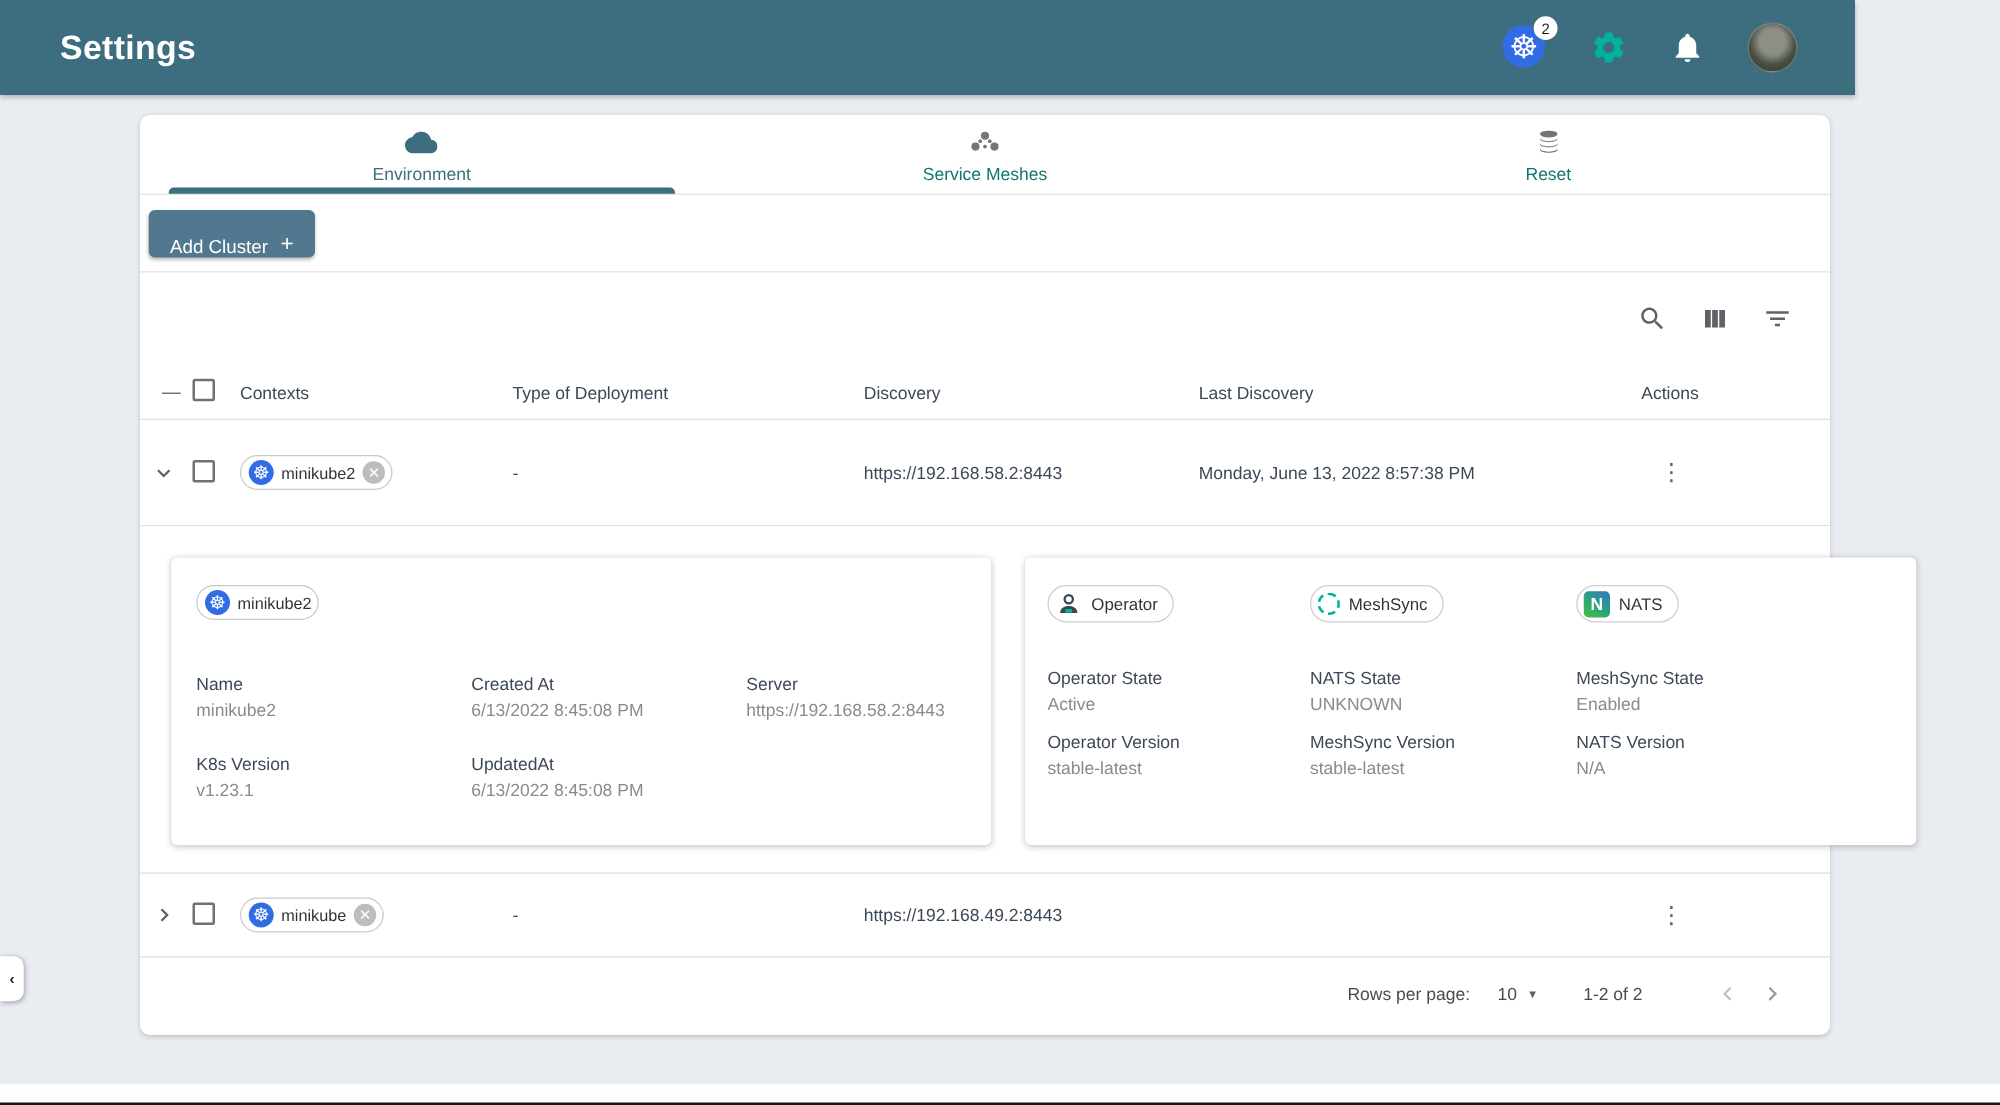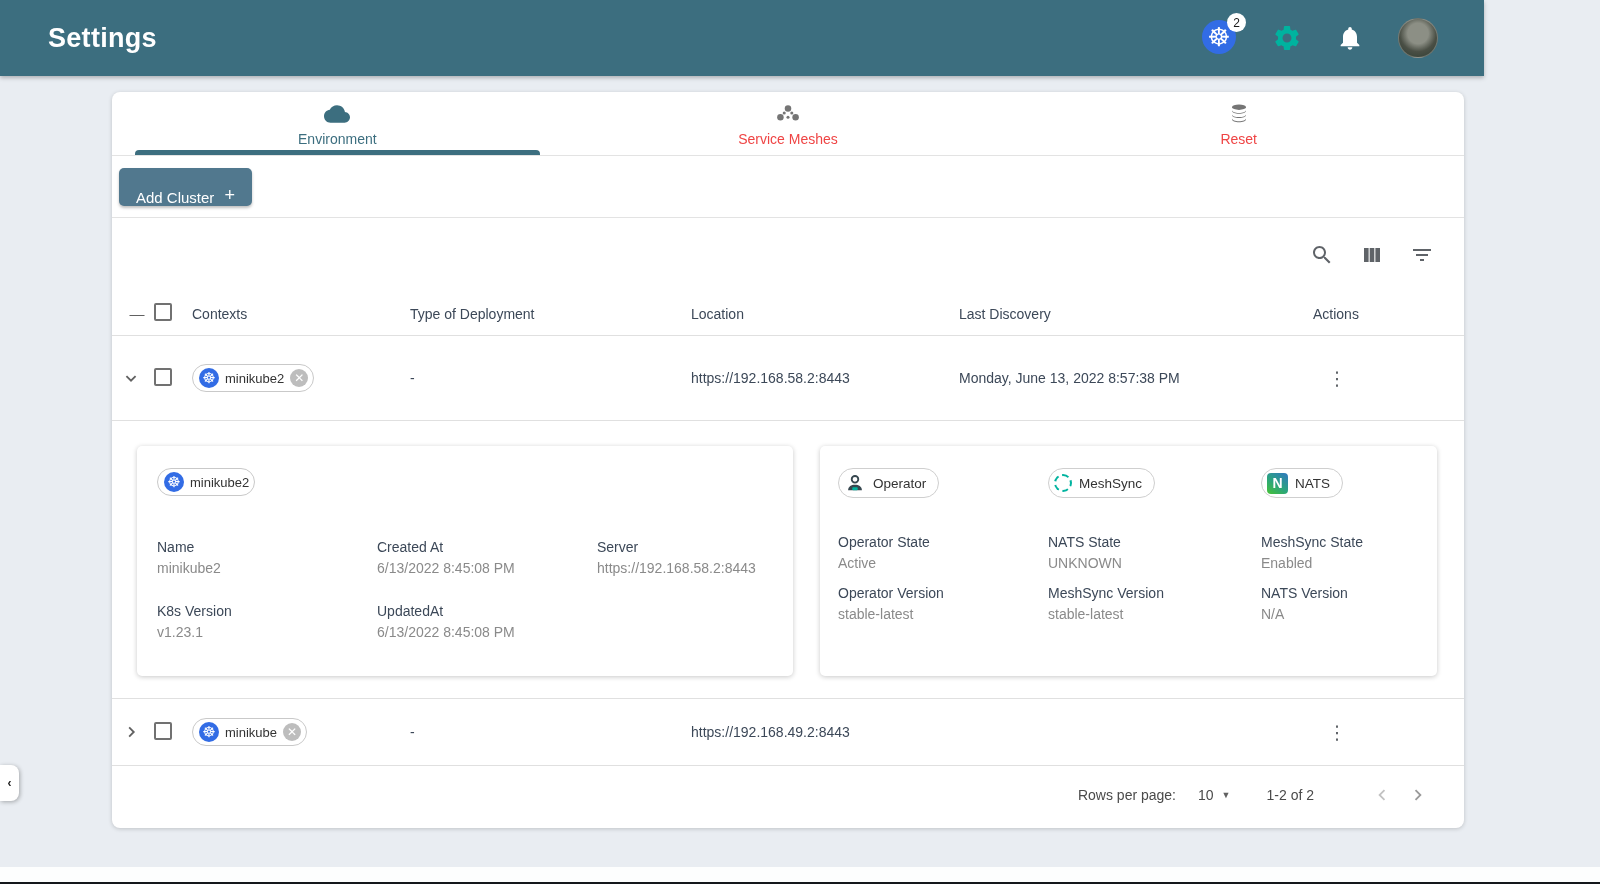--- a/index.html
+++ b/index.html
@@ -14,21 +14,21 @@
   .k8s-badge { position:absolute; top:-7px; right:-8px; width:19px; height:19px; border-radius:50%; background:#fff; color:#1a1a1a; font-size:12px; display:flex; align-items:center; justify-content:center; }
   .gear-svg { width:30px; height:30px; }
   .bell-svg { width:28px; height:28px; }
   .avatar { width:40px; height:40px; border-radius:50%; background:radial-gradient(circle at 50% 38%, #8c8f85 0 34%, #4a4f45 60%, #2c3b30 100%); border:1px solid rgba(255,255,255,.25); }
 
   
   .card { position:absolute; left:112px; top:92px; width:1352px; height:736px; background:#fff; border-radius:8px; box-shadow:0 1px 4px rgba(0,0,0,.18); }
 
   
   .tabs { display:flex; height:64px; border-bottom:1px solid #e3e3e3; }
-  .tab { flex:1; position:relative; display:flex; flex-direction:column; align-items:center; justify-content:center; gap:4px; color:#ef4444; font-size:14px; cursor:pointer; }
+  .tab { flex:1; position:relative; display:flex; flex-direction:column; align-items:center; justify-content:center; gap:4px; color:#0f766e; font-size:14px; cursor:pointer; }
   .tab .tab-icon { width:26px; height:26px; display:flex; align-items:center; justify-content:center; }
   .tab.active { color:#3c6e7f; }
   .tab.active .underline { position:absolute; bottom:0; left:5%; width:90%; height:5px; background:#3c6e7f; border-radius:4px 4px 0 0; }
 
   
   .addrow { height:62px; border-bottom:1px solid #e3e3e3; display:flex; align-items:center; padding-left:7px; }
   .add-btn { background:#51788e; color:#fff; border:none; border-radius:5px; height:38px; padding:0 17px; font-size:15px; font-family:inherit; display:flex; align-items:flex-end; gap:10px; cursor:pointer; box-shadow:0 2px 3px rgba(0,0,0,.25); }
   .add-btn .plus { font-size:18px; }
 
   
@@ -45,21 +45,21 @@
   .chev { width:22px; height:22px; color:#616161; cursor:pointer; }
   .chip { display:inline-flex; align-items:center; gap:6px; background:#fff; border:1px solid #c9c9c9; border-radius:16px; padding:3px 5px 3px 6px; font-size:13px; color:#333; cursor:pointer; }
   .chip .kicon { width:20px; height:20px; border-radius:50%; background:#326ce5; color:#fff; font-size:15px; display:flex; align-items:center; justify-content:center; }
   .chip .xicon { width:18px; height:18px; border-radius:50%; background:#bdbdbd; color:#fff; font-size:12px; display:flex; align-items:center; justify-content:center; cursor:pointer; }
   .kebab { font-size:19px; color:#5f6368; cursor:pointer; margin-left:12px; width:24px; text-align:center; }
 
   
   .expanded { height:278px; border-bottom:1px solid #e0e0e0; position:relative; background:#fff; }
   .dcard { position:absolute; top:25px; background:#fff; border-radius:5px; box-shadow:0 1px 5px rgba(0,0,0,.22); }
   .dcard.left { left:25px; width:656px; height:230px; padding:22px 20px; }
-  .dcard.right { left:708px; width:617px; height:230px; padding:22px 18px; }
+  .dcard.right { left:708px; width:713px; height:230px; padding:22px 18px; }
   .fieldgrid-l { display:grid; grid-template-columns:220px 220px 1fr; margin-top:43px; row-gap:27px; }
   .fieldgrid-r { display:grid; grid-template-columns:210px 213px 1fr; margin-top:36px; row-gap:14px; }
   .fld .lbl { font-size:14px; color:#3c4858; margin-bottom:5px; }
   .fld .val { font-size:14px; color:#8a8a8a; }
   .svc-chips { display:grid; grid-template-columns:210px 213px 1fr; }
   .svc-chip { display:inline-flex; align-items:center; gap:7px; border:1px solid #cfcfcf; border-radius:16px; background:#fff; padding:3px 12px 3px 5px; font-size:13.5px; color:#333; justify-self:start; cursor:pointer; }
   .op-ic { width:22px; height:22px; }
   .msync-ic { width:18px; height:18px; border:2.5px dashed #00b39f; border-radius:50%; }
   .nats-ic { width:21px; height:21px; border-radius:4px; background:linear-gradient(215deg,#2f7fb5 10%,#2ba57c 55%,#46c235 100%); color:#fff; font-size:14px; font-weight:bold; display:flex; align-items:center; justify-content:center; }
 
@@ -160,21 +160,21 @@
     <svg class="tool-icon" viewBox="0 0 24 24">
         <path fill="currentColor" d="M10 18h4v-2h-4v2zM3 6v2h18V6H3zm3 7h12v-2H6v2z"></path>
       </svg>
   </div>
 
   <div class="trow thead">
     <span class="minus-ic">—</span>
     <span><span class="cbx" style="display:inline-block"></span></span>
     <span>Contexts</span>
     <span>Type of Deployment</span>
-    <span>Location</span>
+    <span>Discovery</span>
     <span>Last Discovery</span>
     <span>Actions</span>
   </div>
 
   <div class="trow row1">
     <svg class="chev" viewBox="0 0 24 24">
         <path fill="none" stroke="currentColor" stroke-width="2" d="M7 10l5 5 5-5"></path>
       </svg>
     <span><span class="cbx" style="display:inline-block"></span></span>
     <span>

